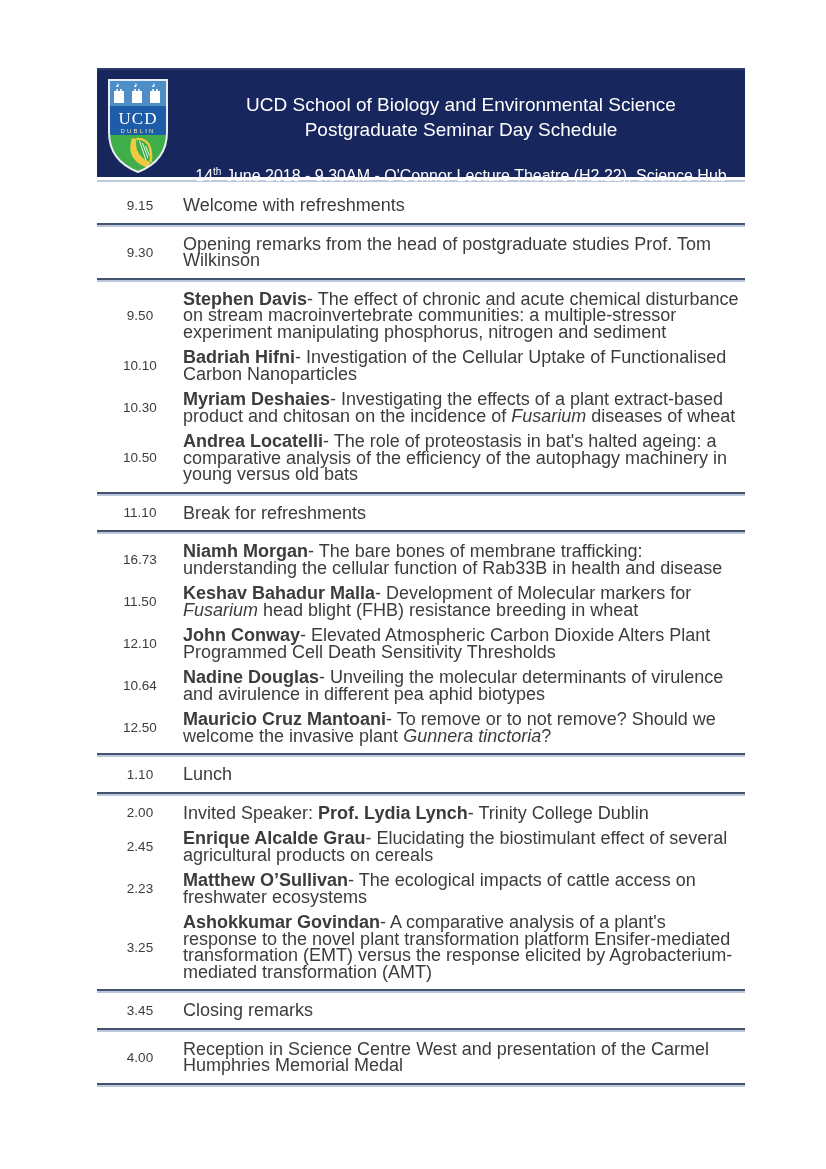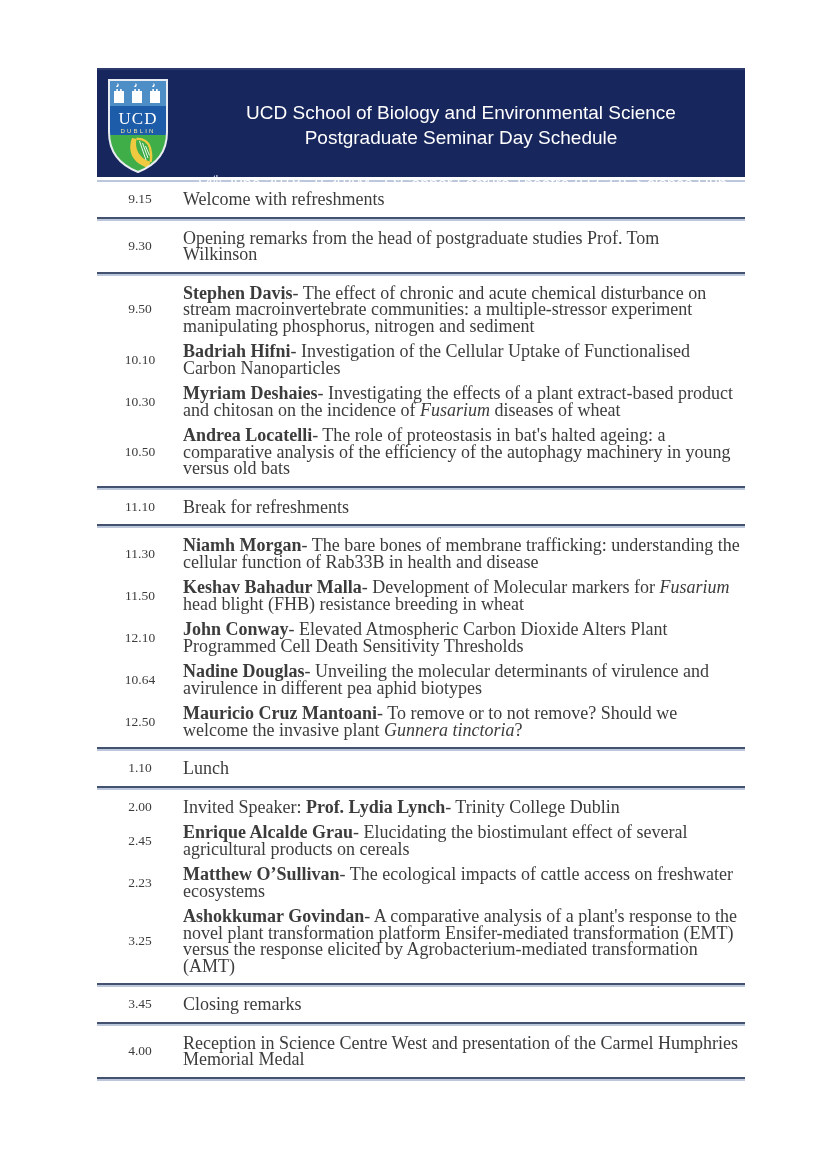--- a/index.html
+++ b/index.html
@@ -10,30 +10,30 @@
   }
   .page{width:648px;margin:0 auto;padding-top:68px;margin-left:97px;margin-right:81px;}
 
   
   .banner{
     position:relative;height:109px;background:#17265c;
     border-top:2px solid #2c3a6e;
     box-sizing:border-box;color:#ffffff;
   }
   .banner-logo{position:absolute;left:9px;top:7px;width:64px;height:98px;}
-  .banner-text{margin-left:80px;padding-top:30px;text-align:center;}
+  .banner-text{margin-left:80px;padding-top:22px;text-align:center;}
   .banner-title{font-size:19px;line-height:25px;font-weight:400;}
   .banner-date{font-size:16px;line-height:24px;margin-top:18px;}
   .banner-date sup{font-size:10px;}
 
   
   .rule-light{height:2px;background:#bcc7db;margin-top:3px;}
 
   
-  .schedule{margin-top:0;font-family:Liberation Serif, serif;}
+  .schedule{margin-top:6px;}
   .block{display:flex;flex-direction:column;row-gap:9px;padding:9px 0;}
   .row{display:flex;align-items:center;}
   .time{width:86px;flex-shrink:0;text-align:center;font-size:13.5px;}
   .desc{flex:1;font-size:18px;line-height:16.5px;padding-right:4px;}
   .desc .bold{font-weight:bold;text-align:center;}
   .desc .italic{font-style:italic;}
   .divider{height:2px;background:#42526f;border-bottom:2px solid #bcc7db;}
 
   
 </style>
@@ -127,21 +127,21 @@
       <div class="divider"></div>
       <div class="block">
         <div class="row">
           <div class="time">11.10</div>
           <div class="desc"><span class="normal">Break for refreshments</span></div>
         </div>
       </div>
       <div class="divider"></div>
       <div class="block">
         <div class="row">
-          <div class="time">11.30</div>
+          <div class="time">16.73</div>
           <div class="desc"><span class="bold">Niamh Morgan</span><span class="normal">- The bare bones of membrane trafficking: understanding the cellular function of Rab33B in health and disease</span></div>
         </div>
         <div class="row">
           <div class="time">11.50</div>
           <div class="desc"><span class="bold">Keshav Bahadur Malla</span><span class="normal">- Development of Molecular markers for </span><span class="italic">Fusarium</span><span class="normal"> head blight (FHB) resistance breeding in wheat</span></div>
         </div>
         <div class="row">
           <div class="time">12.10</div>
           <div class="desc"><span class="bold">John Conway</span><span class="normal">- Elevated Atmospheric Carbon Dioxide Alters Plant Programmed Cell Death Sensitivity Thresholds</span></div>
         </div>

